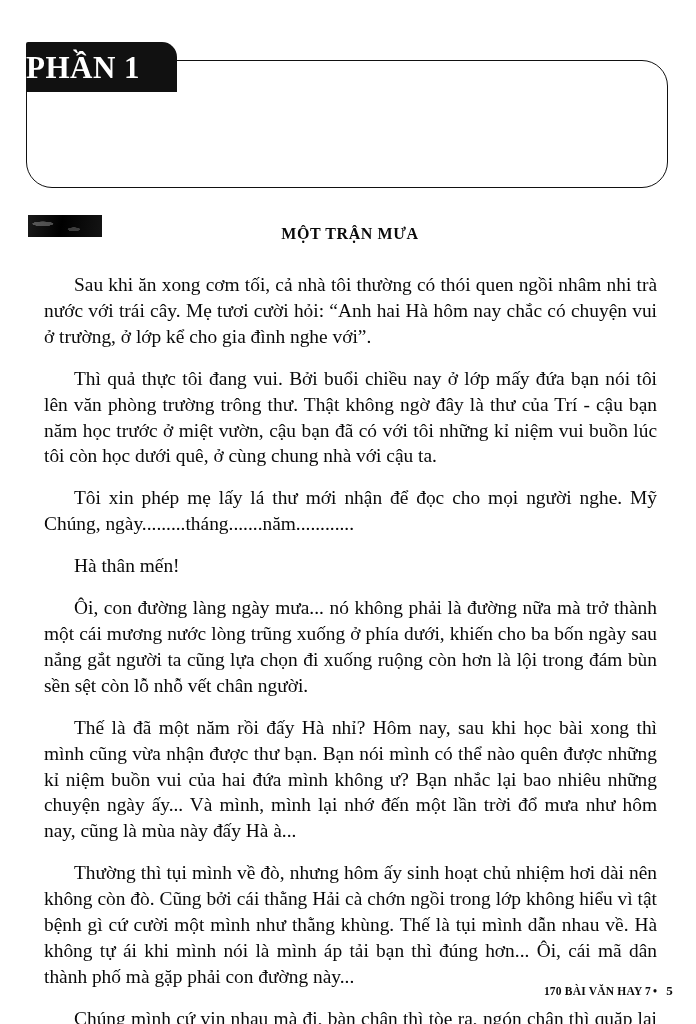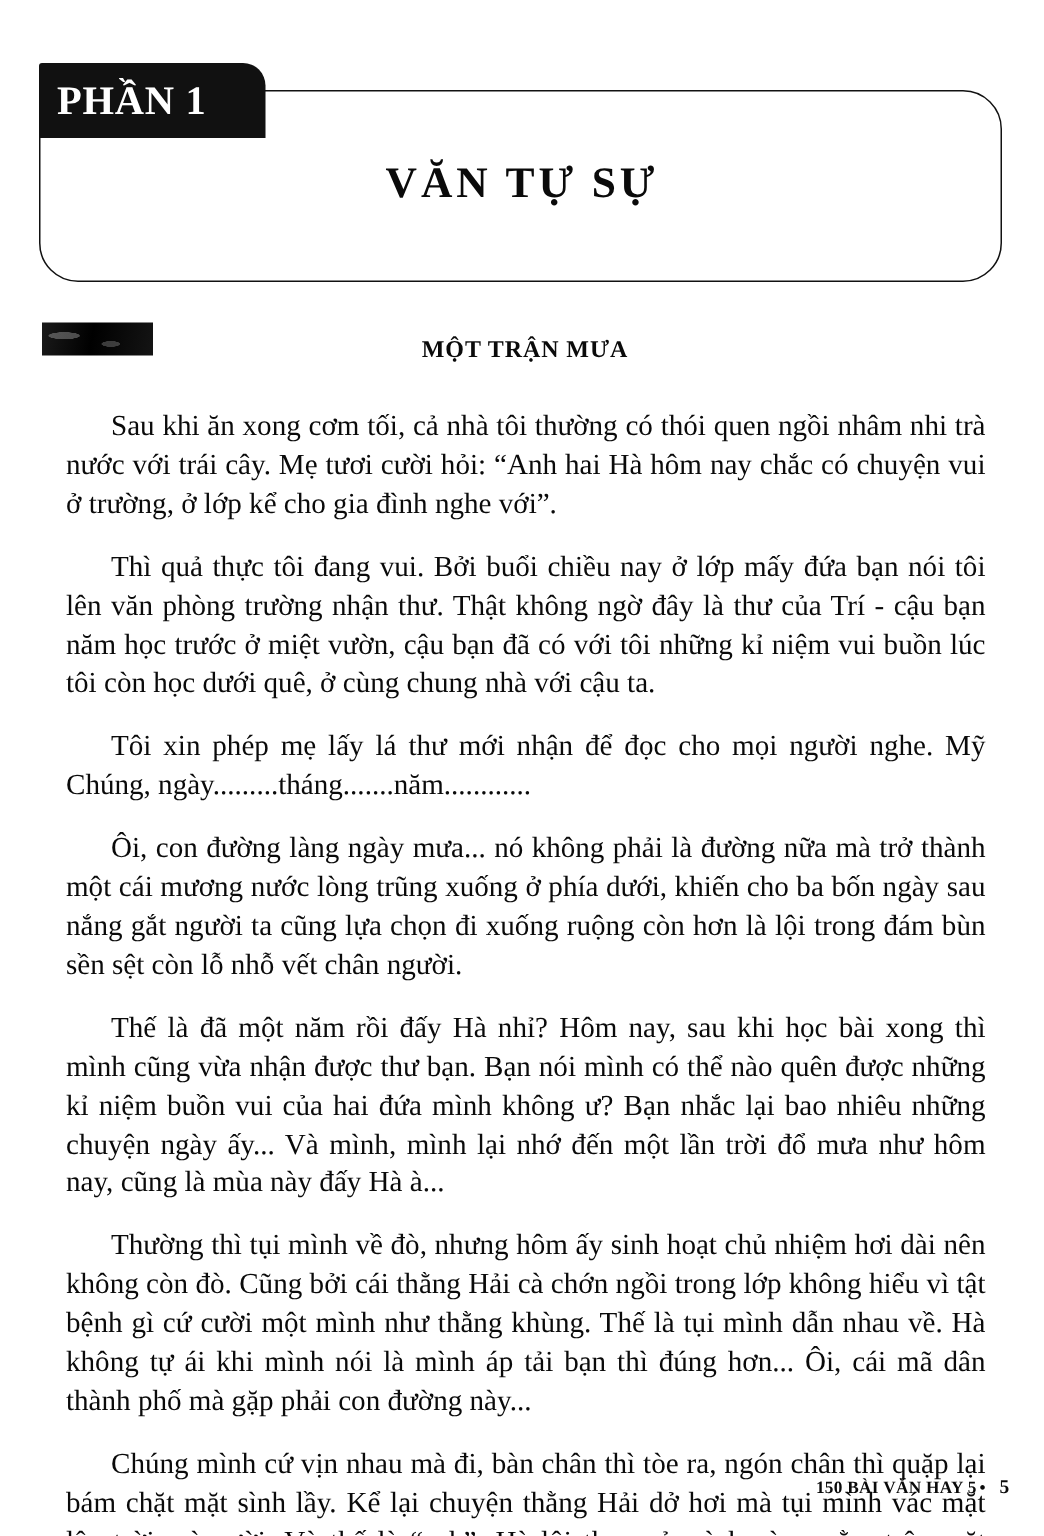--- a/index.html
+++ b/index.html
@@ -64,24 +64,23 @@
     background: #111111;
     border-top-right-radius: 15px;
     border-top-left-radius: 2px;
     display: flex;
     align-items: center;
     justify-content: flex-start;
     z-index: 3;
   }
   .part-tab-label {
     color: #ffffff;
-    font-size: 27px;
+    font-size: 31px;
     font-weight: bold;
     letter-spacing: 0.5px;
-    padding-left: 12px;
     line-height: 1;
     white-space: nowrap;
   }
 
   
   .ink-mark {
     position: absolute;
     left: 28px;
     top: 215px;
     width: 74px;
@@ -144,35 +143,35 @@
 </head>
 <body>
 
 <div class="page">
 
   <div class="banner-wrap">
     <div class="banner-box"></div>
     <div class="part-tab">
       <span class="part-tab-label">PHẦN 1</span>
     </div>
-    <div class="banner-title">VĂN TỰ SỰ</div>
   </div>
 
   <div class="ink-mark"></div>
 
   <div class="article-title">MỘT TRẬN MƯA</div>
 
   <div class="body-text">
     <p>Sau khi ăn xong cơm tối, cả nhà tôi thường có thói quen ngồi nhâm nhi trà nước với trái cây. Mẹ tươi cười hỏi: “Anh hai Hà hôm nay chắc có chuyện vui ở trường, ở lớp kể cho gia đình nghe với”.</p>
-    <p>Thì quả thực tôi đang vui. Bởi buổi chiều nay ở lớp mấy đứa bạn nói tôi lên văn phòng trường nhận thư. Thật không ngờ đây là thư của Trí - cậu bạn năm học trước ở miệt vườn, cậu bạn đã có với tôi những kỉ niệm vui buồn lúc tôi còn học dưới quê, ở cùng chung nhà với cậu ta.</p>
+    <p>Thì quả thực tôi đang vui. Bởi buổi chiều nay ở lớp mấy đứa bạn nói tôi lên văn phòng trường trông thư. Thật không ngờ đây là thư của Trí - cậu bạn năm học trước ở miệt vườn, cậu bạn đã có với tôi những kỉ niệm vui buồn lúc tôi còn học dưới quê, ở cùng chung nhà với cậu ta.</p>
     <p>Tôi xin phép mẹ lấy lá thư mới nhận để đọc cho mọi người nghe. Mỹ Chúng, ngày.........tháng.......năm............</p>
+    <p>Hà thân mến!</p>
     <p>Ôi, con đường làng ngày mưa... nó không phải là đường nữa mà trở thành một cái mương nước lòng trũng xuống ở phía dưới, khiến cho ba bốn ngày sau nắng gắt người ta cũng lựa chọn đi xuống ruộng còn hơn là lội trong đám bùn sền sệt còn lỗ nhỗ vết chân người.</p>
     <p>Thế là đã một năm rồi đấy Hà nhỉ? Hôm nay, sau khi học bài xong thì mình cũng vừa nhận được thư bạn. Bạn nói mình có thể nào quên được những kỉ niệm buồn vui của hai đứa mình không ư? Bạn nhắc lại bao nhiêu những chuyện ngày ấy... Và mình, mình lại nhớ đến một lần trời đổ mưa như hôm nay, cũng là mùa này đấy Hà à...</p>
     <p>Thường thì tụi mình về đò, nhưng hôm ấy sinh hoạt chủ nhiệm hơi dài nên không còn đò. Cũng bởi cái thằng Hải cà chớn ngồi trong lớp không hiểu vì tật bệnh gì cứ cười một mình như thằng khùng. Thế là tụi mình dẫn nhau về. Hà không tự ái khi mình nói là mình áp tải bạn thì đúng hơn... Ôi, cái mã dân thành phố mà gặp phải con đường này...</p>
     <p>Chúng mình cứ vịn nhau mà đi, bàn chân thì tòe ra, ngón chân thì quặp lại bám chặt mặt sình lầy. Kể lại chuyện thằng Hải dở hơi mà tụi mình vác mặt lên trời mà cười. Và thế là “ạch”, Hà lôi theo cả mình cùng nằm trên mặt đường trong một hình dáng thật kì khôi. Mình lồm cồm bò dậy, bạn vẫn sóng soài. Cái mặt đỏ gay đang méo xệch nhưng nụ cười lúc nãy lại chưa kịp chạy đi nên buồn cười quá..</p>
     <p>Cả hai lấm lem như ông Táo. Hà nhìn Trí: “Ai hay, Trí ha...” Hà bươn bả xông xáo thì... “ạch”, lần này Hà nằm gác đầu lên bờ cỏ, hai chân thì choãi ra trông</p>
   </div>
 
   <div class="footer">
-    <span>150 BÀI VĂN HAY 5</span><span class="dot">•</span><span class="pageno">5</span>
+    <span>170 BÀI VĂN HAY 7</span><span class="dot">•</span><span class="pageno">5</span>
   </div>
 
 </div>
 
 </body></html>

